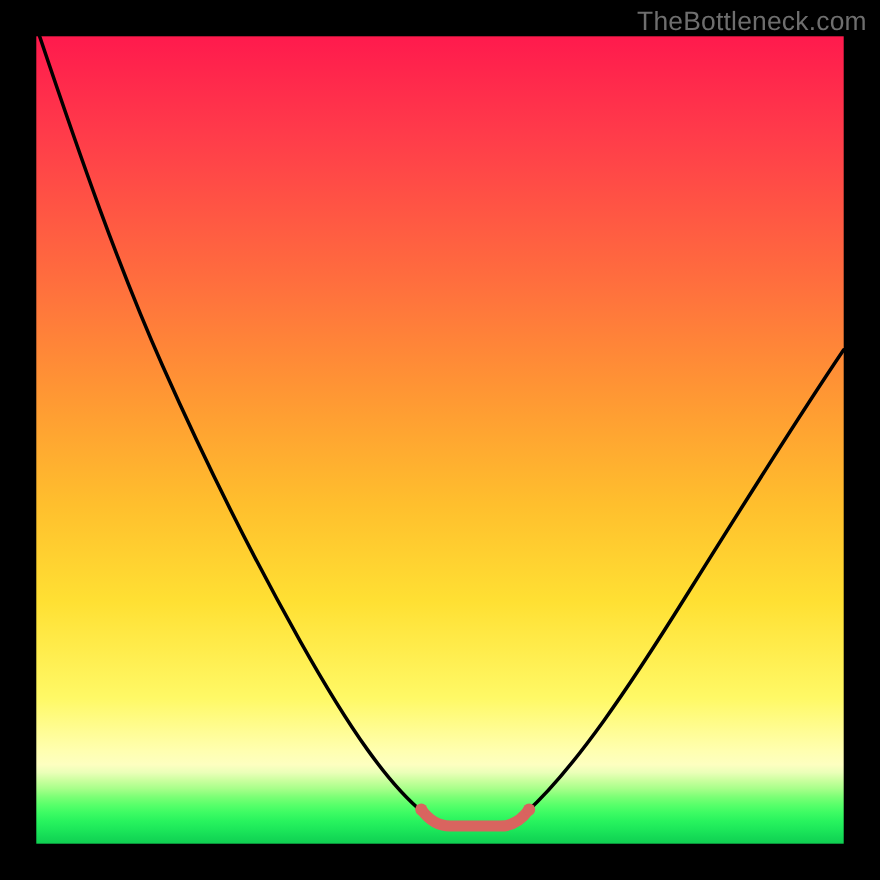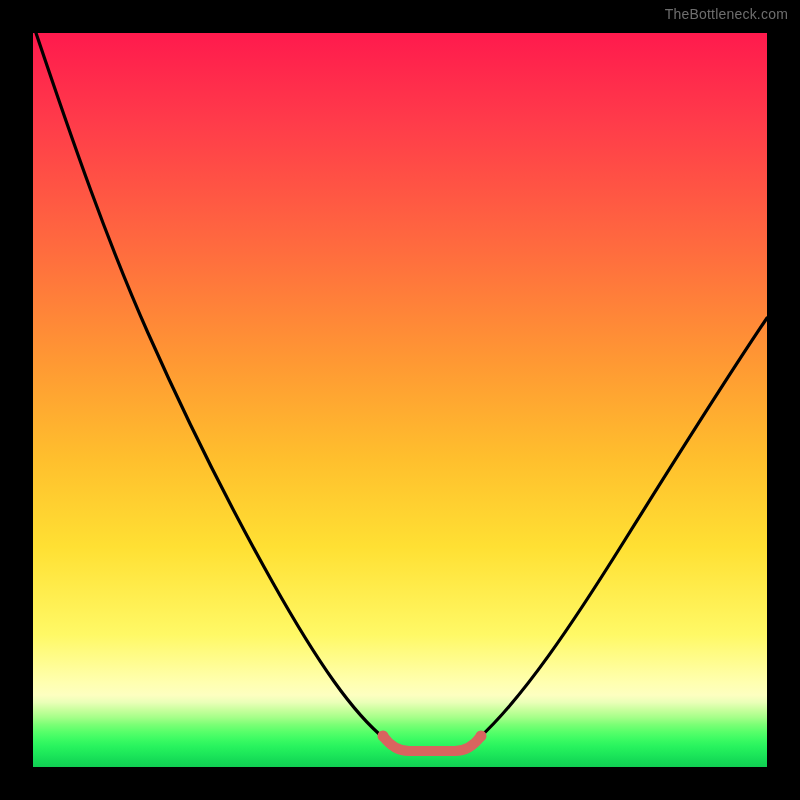--- a/index.html
+++ b/index.html
@@ -45,21 +45,21 @@
       #1de85a 98.2%,
       #15db56 99.1%,
       #10cf52 100%
     );
   }
   .watermark {
     position: absolute;
     top: 6px;
     right: 12px;
     color: #6e6e6e;
-    font-size: 14px;
+    font-size: 24px;
     font-weight: 400;
     letter-spacing: 0.2px;
     user-select: none;
   }
   svg.curve {
     position: absolute;
     left: 0;
     top: 0;
     width: 734px;
     height: 734px;

